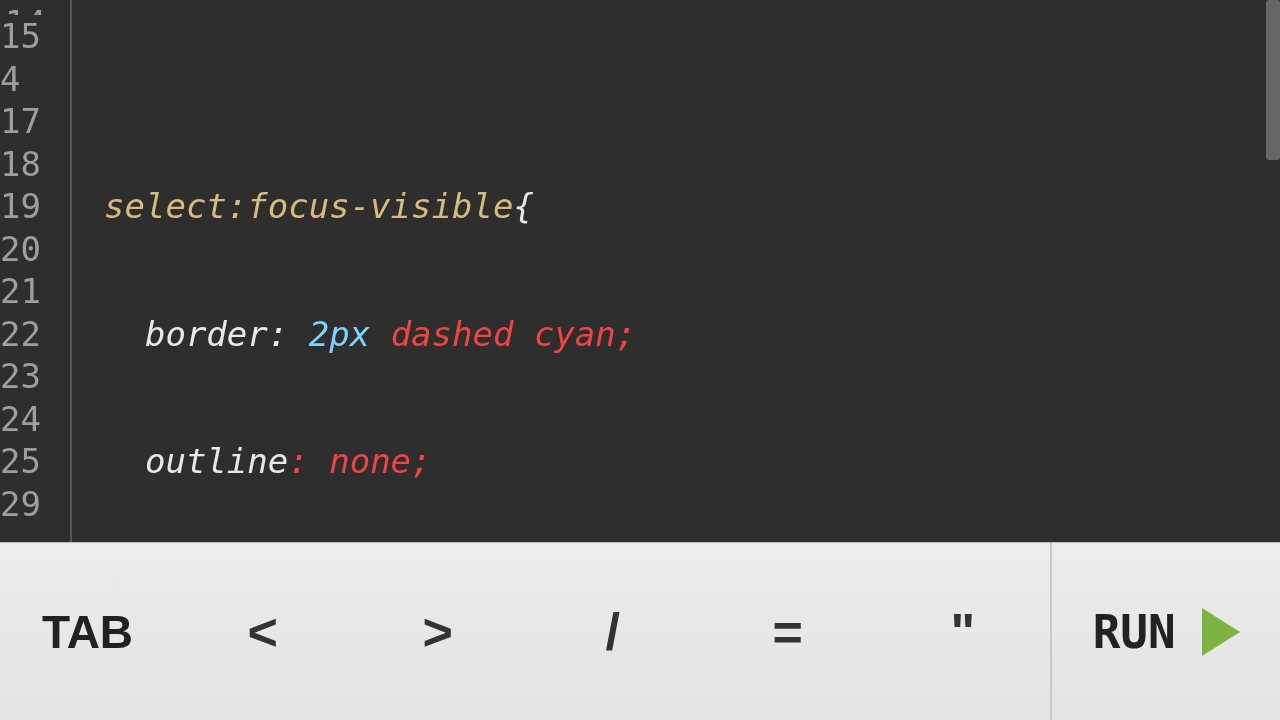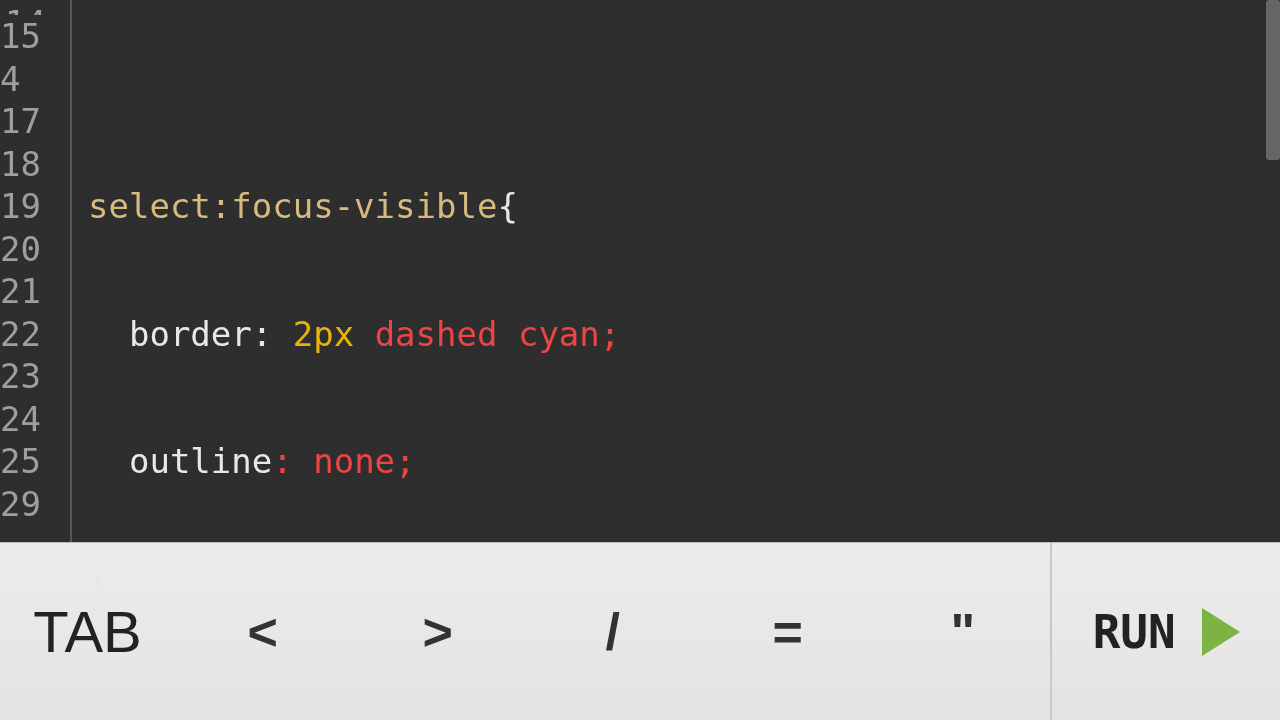--- a/index.html
+++ b/index.html
@@ -22,50 +22,51 @@
     padding-top: 0;
   }
   .gutter div { height: 42.5px; }
   .gutter .cut { height: 15px; line-height: 0; overflow: hidden; position: relative; }
   .gutter .cut span { position: absolute; bottom: -8px; right: 12px; }
   .code {
     flex: 1;
     color: #e8e8e8;
     font-size: 34px;
     line-height: 42.5px;
-    padding-left: 16px;
+    padding-left: 32px;
     white-space: pre;
     position: relative;
+    font-style: italic;
   }
   .code .row { height: 42.5px; }
   .code .cutrow { height: 15px; overflow: hidden; }
   .tok-sel   { color: #d7ba7d; }
   .tok-prop  { color: #e8e8e8; }
-  .tok-num   { color: #eab308; }
+  .tok-num   { color: #7dd3fc; }
   .tok-val   { color: #ef4444; }
   .tok-text  { color: #e8e8e8; }
   .scrollbar {
     position: absolute;
     right: 0; top: 0;
     width: 14px; height: 160px;
     background: #666;
     border-radius: 3px;
   }
   .toolbar {
     height: 178px;
     background: linear-gradient(#ececec, #e3e3e3);
     display: flex;
     align-items: center;
     border-top: 1px solid #bbb;
   }
   .tb-btn {
     flex: 1;
     text-align: center;
-    font-size: 58px;
-    font-weight: 400;
+    font-size: 46px;
+    font-weight: 700;
     color: #222;
     font-family: "Segoe UI", Arial, sans-serif;
     cursor: pointer;
     user-select: none;
   }
   .tb-sym { font-size: 52px; font-weight: 600; color: #333; }
   .tb-run {
     flex: 1.3;
     display: flex;
     align-items: center;

